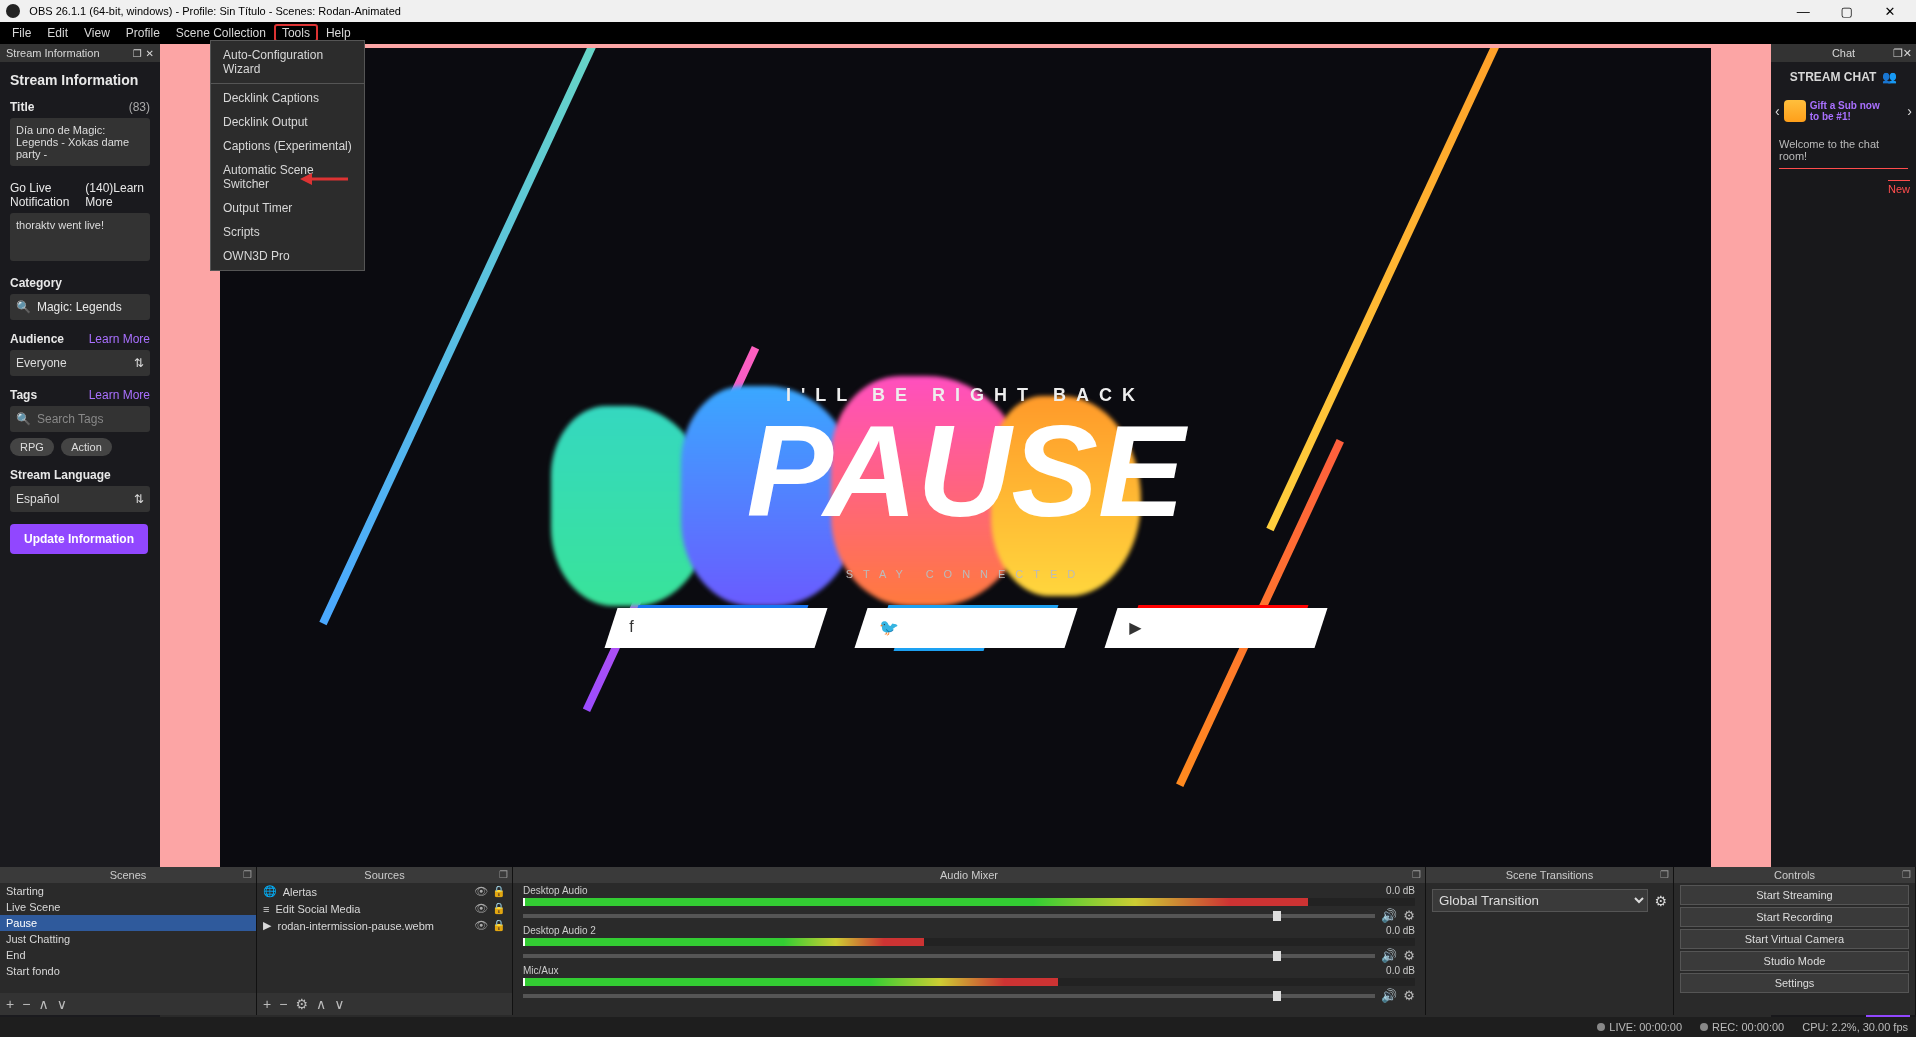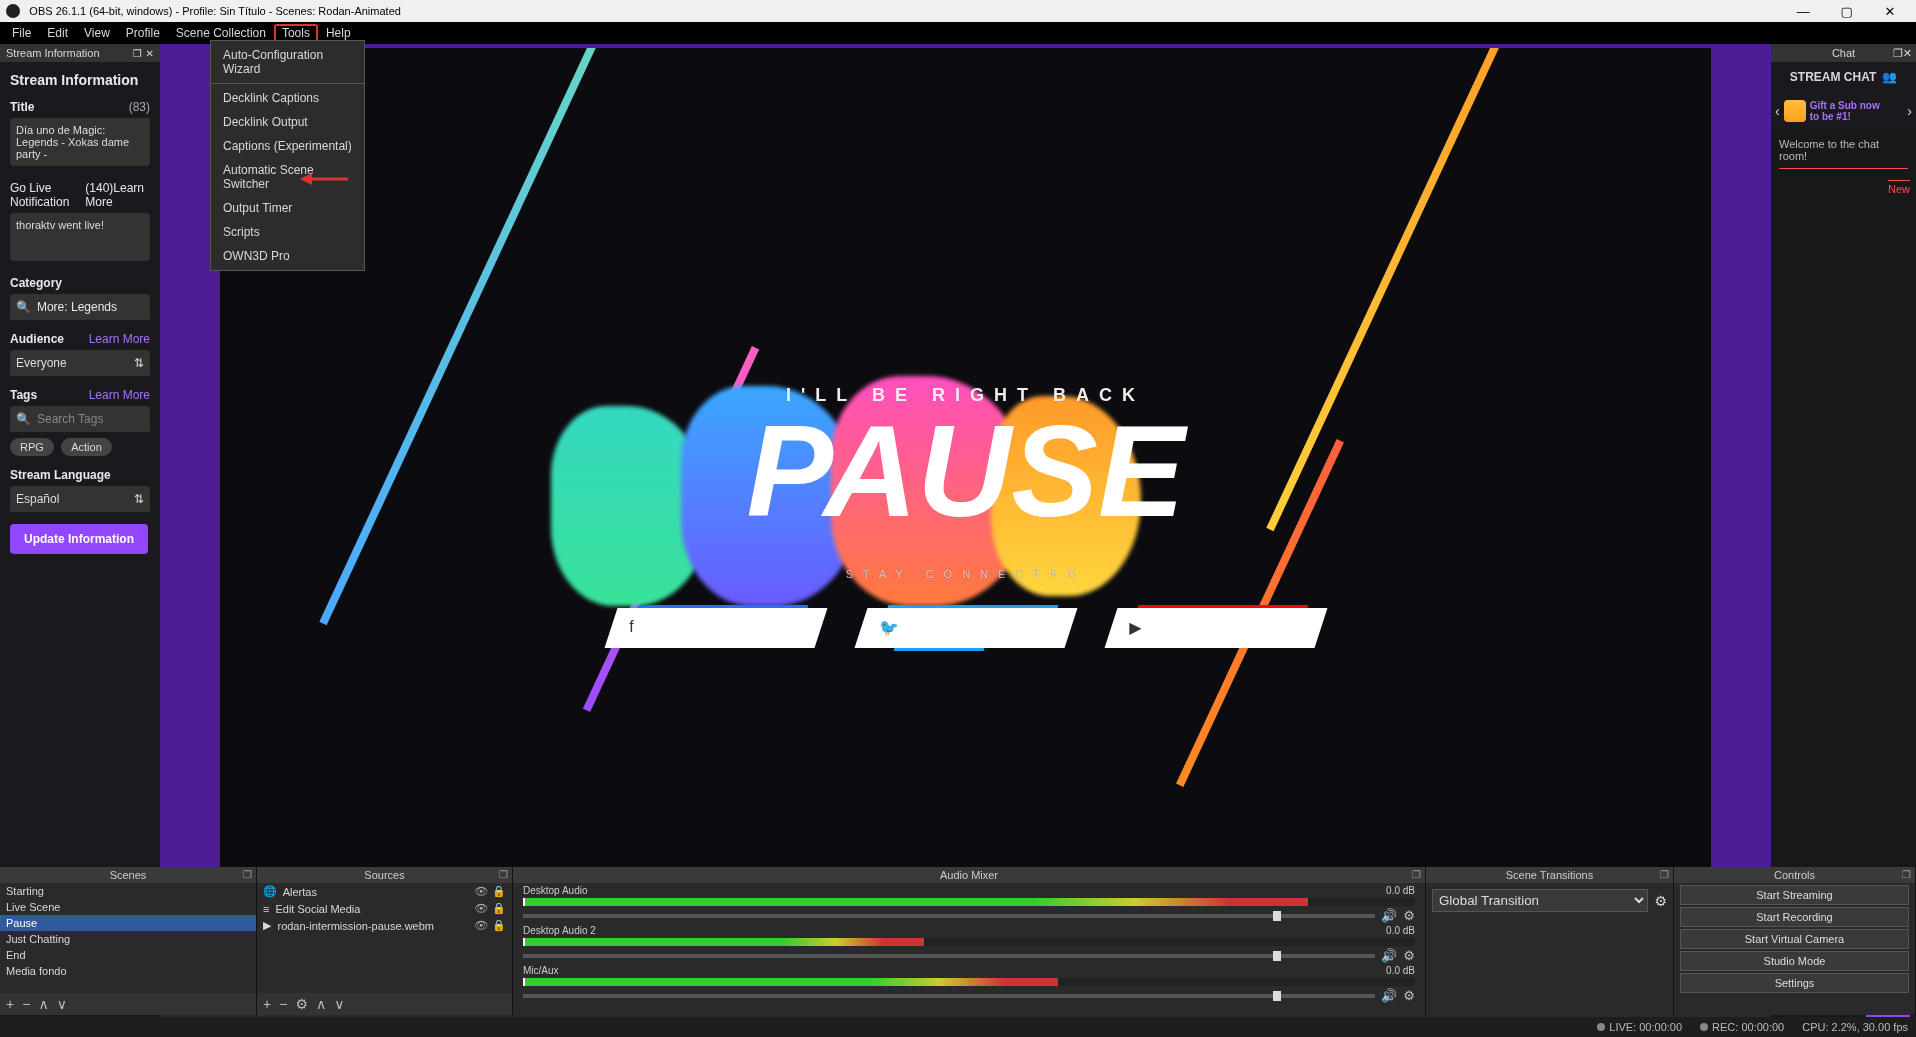--- a/index.html
+++ b/index.html
@@ -36,21 +36,21 @@
 .si-label-row .link { color:#a970ff; font-weight:normal; cursor:pointer;}
 .si-textbox { background:#333; border:none; color:#ddd; padding:6px; width:100%; font-size:11px; resize:none; border-radius:3px; }
 .si-section { margin-bottom:12px; }
 .si-select { background:#333; border:none; color:#ddd; padding:6px; width:100%; font-size:12px; border-radius:3px; display:flex; justify-content:space-between; align-items:center;}
 .si-tag-pill { display:inline-block; background:#444; color:#ddd; border-radius:10px; padding:3px 10px; font-size:11px; margin-right:4px; }
 .si-update-btn { background:#9147ff; color:#fff; border:none; padding:8px 14px; border-radius:4px; font-weight:bold; cursor:pointer; font-size:12px;}
 .search-prefix { display:flex; align-items:center; gap:6px; background:#333; padding:6px; border-radius:3px;}
 .two-line { display:flex; justify-content:space-between; font-size:12px; font-weight:normal; margin-bottom:4px;}
 
 
-.center-area { flex:1; display:flex; flex-direction:column; background:#4c1d95; }
+.center-area { flex:1; display:flex; flex-direction:column; background:#fca5a5; }
 .preview-wrap { flex:1; display:flex; align-items:center; justify-content:center; padding:4px 60px 30px 60px; position:relative;}
 .preview-canvas { background:#0b0b10; width:100%; height:100%; position:relative; overflow:hidden; display:flex; align-items:center; justify-content:center;}
 .slash { position:absolute; width:8px; height:800px; transform:rotate(25deg); }
 .s1 { left:18%; top:-20%; background:linear-gradient(#6ee0b8,#4aa8ff); }
 .s2 { left:30%; top:30%; background:linear-gradient(#ff5fbf,#9b4cff); height:400px;}
 .s3 { right:18%; top:-30%; background:linear-gradient(#ff8a1f,#ffcf3d); }
 .s4 { right:30%; top:40%; background:linear-gradient(#ff5f3d,#ff8a1f); height:380px; }
 .pause-block { text-align:center; z-index:2; position:relative; }
 .ibrb { letter-spacing:10px; font-weight:bold; font-size:18px; color:#eee; }
 .pause-word { font-size:130px; font-weight:900; color:#fff; line-height:1; font-style:italic; position:relative; }
@@ -195,21 +195,21 @@
         </div>
         <textarea class="si-textbox" rows="3" style="">thoraktv went live!</textarea>
       </div>
 
       <div class="si-section">
         <div class="si-label-row">
             <span>Category</span>
           </div>
         <div class="search-prefix">
           <span>🔍</span>
-          <span>More: Legends</span>
+          <span>Magic: Legends</span>
         </div>
       </div>
 
       <div class="si-section">
         <div class="si-label-row">
           <span>Audience</span>
           <span class="link">Learn More</span>
         </div>
         <div class="si-select">
           <span>Everyone</span>
@@ -342,21 +342,21 @@
 <div class="docks">
 
   <div class="dock scenes">
     <div class="dock-header"><span>Scenes</span><span class="dk-pop">❐</span></div>
     <div class="dock-body" id="scenes-list">
         <div class="list-row">Starting</div>
         <div class="list-row">Live Scene</div>
         <div class="list-row selected">Pause</div>
         <div class="list-row">Just Chatting</div>
         <div class="list-row">End</div>
-        <div class="list-row">Media fondo</div>
+        <div class="list-row">Start fondo</div>
       </div>
     <div class="dock-footer">
       <span class="tool-ico">+</span>
       <span class="tool-ico">−</span>
       <span class="tool-ico">∧</span>
       <span class="tool-ico">∨</span>
     </div>
   </div>
 
   <div class="dock sources">

